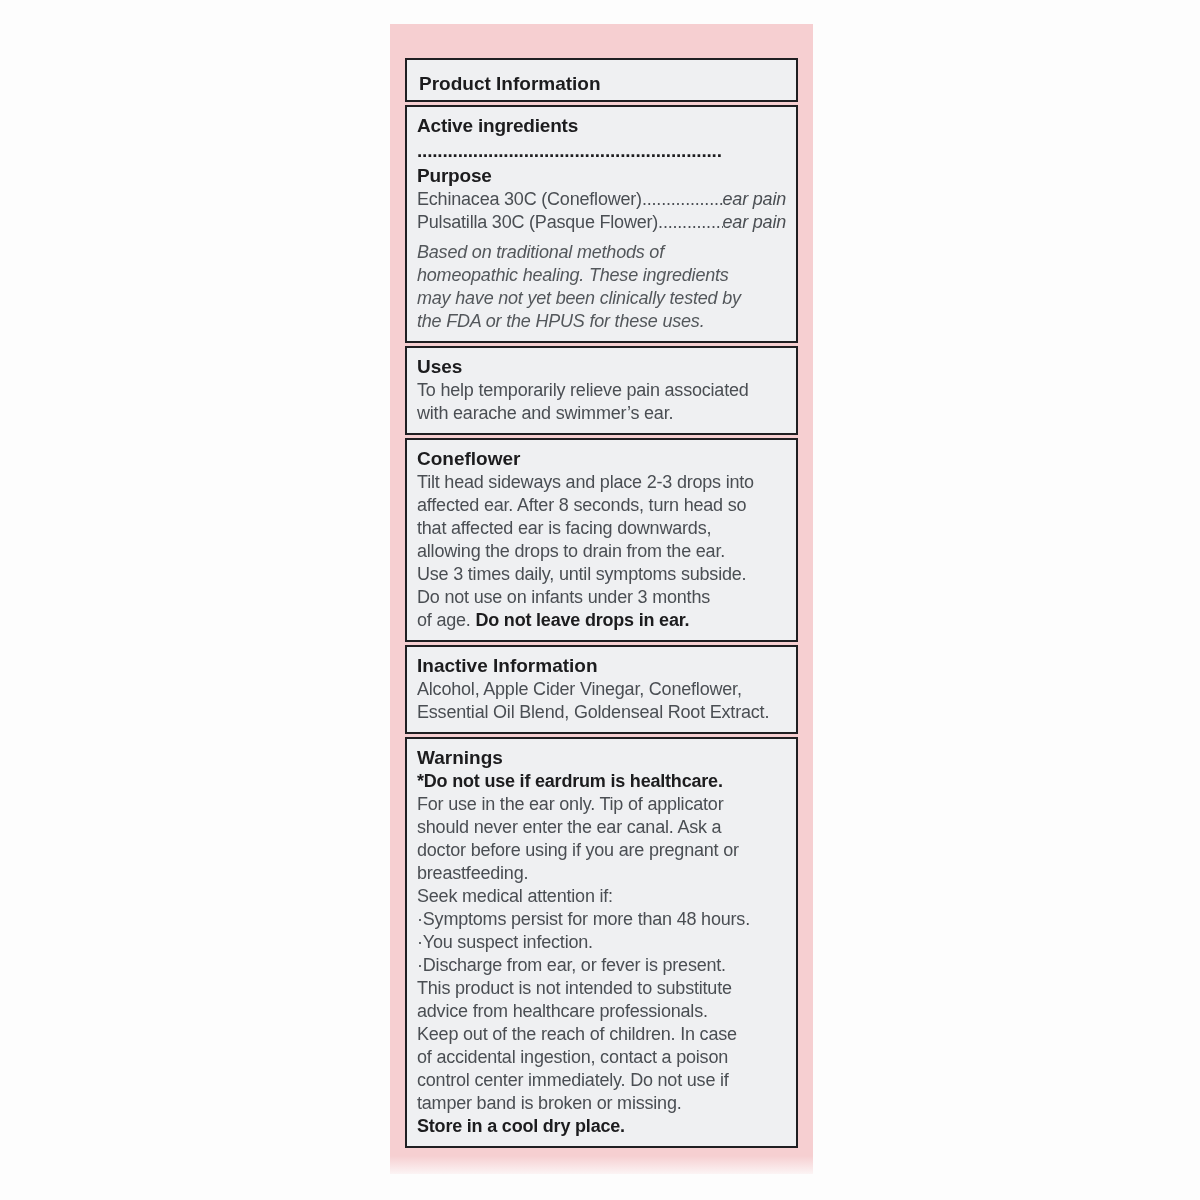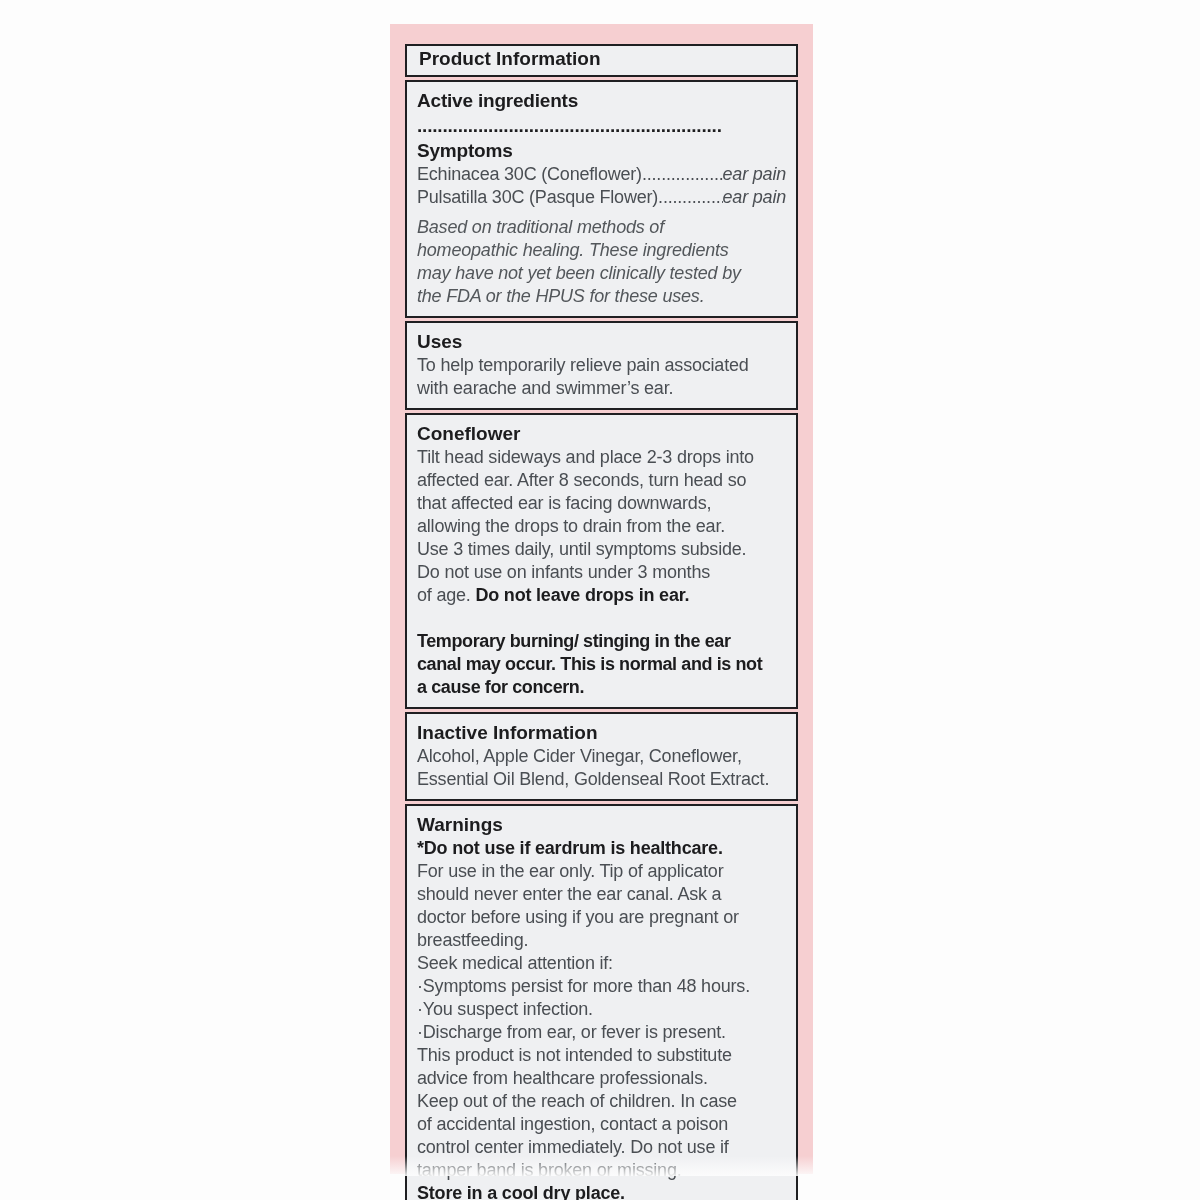--- a/index.html
+++ b/index.html
@@ -33,21 +33,21 @@
     line-height:23px;
     letter-spacing:-0.2px;
   }
   .box-title {
     font-weight:bold;
     color:#1c1c1e;
     font-size:19px;
     line-height:25px;
     letter-spacing:0;
   }
-  .title-box { padding:0 10px 4px 12px; }
+  .title-box { padding:11px 10px 4px 12px;margin-top:14px; }
   .pre { white-space:pre-line; }
   strong, .bold { color:#1c1c1e; font-weight:bold; }
   .bold-para {
     font-weight:bold; color:#1c1c1e;
     letter-spacing:-0.4px;
     margin-top:23px;
     white-space:pre-line;
   }
   
   .ai-row { display:flex; align-items:baseline; }
@@ -76,21 +76,21 @@
   <div class="boxes">
 
     <div class="box title-box">
       <div class="box-title">Product Information</div>
     </div>
 
     <div class="box">
       <div class="ai-row ai-head">
         <span>Active ingredients</span>
         <span class="leader">............................................................</span>
-        <span>Symptoms</span>
+        <span>Purpose</span>
       </div>
       <div class="ai-row ing-row">
         <span class="ai-name">Echinacea 30C (Coneflower)</span>
         <span class="leader">............................................................</span>
         <span class="ai-purpose">ear pain</span>
       </div>
       <div class="ai-row ing-row">
         <span class="ai-name">Pulsatilla 30C (Pasque Flower)</span>
         <span class="leader">............................................................</span>
         <span class="ai-purpose">ear pain</span>
@@ -109,23 +109,20 @@
 
     <div class="box">
       <div class="box-title">Coneflower</div>
       <div class="pre"><span>Tilt head sideways and place 2-3 drops into
 affected ear. After 8 seconds, turn head so
 that affected ear is facing downwards,
 allowing the drops to drain from the ear.
 Use 3 times daily, until symptoms subside.
 Do not use on infants under 3 months
 of age. </span><strong>Do not leave drops in ear.</strong></div>
-      <div class="bold-para">Temporary burning/ stinging in the ear
-canal may occur. This is normal and is not
-a cause for concern.</div>
     </div>
 
     <div class="box">
       <div class="box-title">Inactive Information</div>
       <div class="pre">Alcohol, Apple Cider Vinegar, Coneflower,
 Essential Oil Blend, Goldenseal Root Extract.</div>
     </div>
 
     <div class="box">
       <div class="box-title">Warnings</div>

